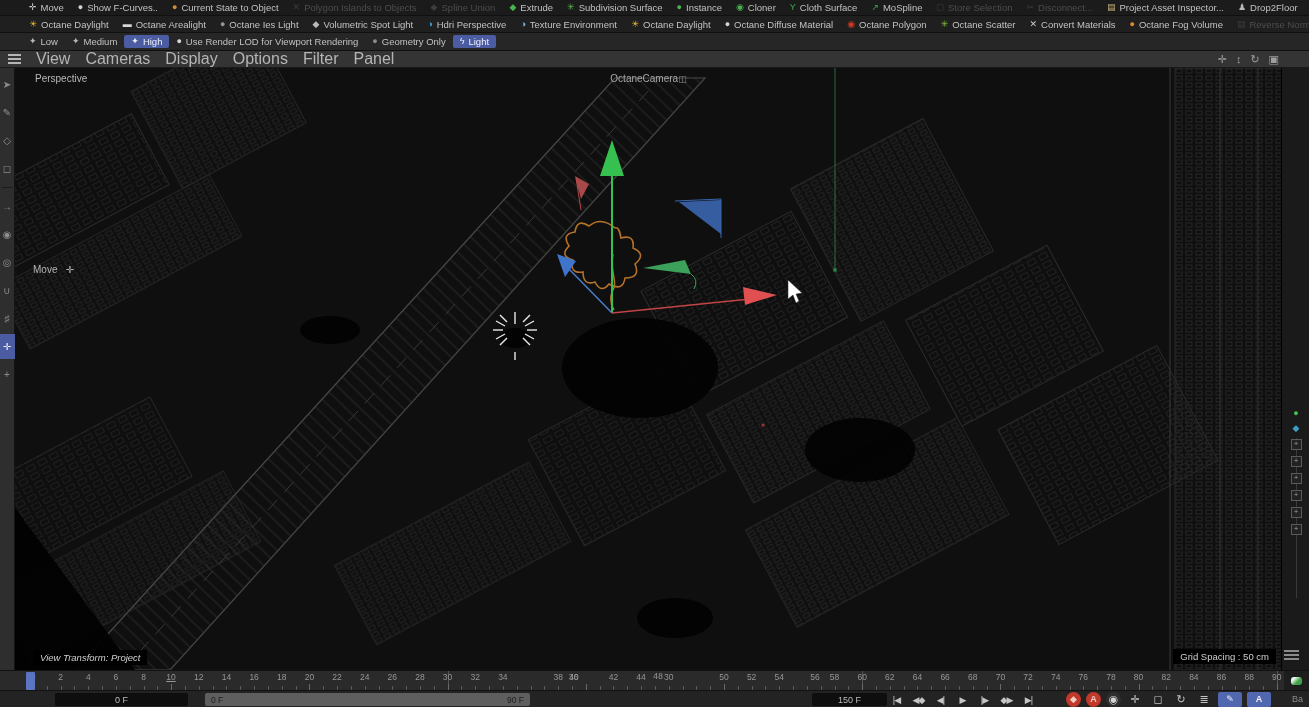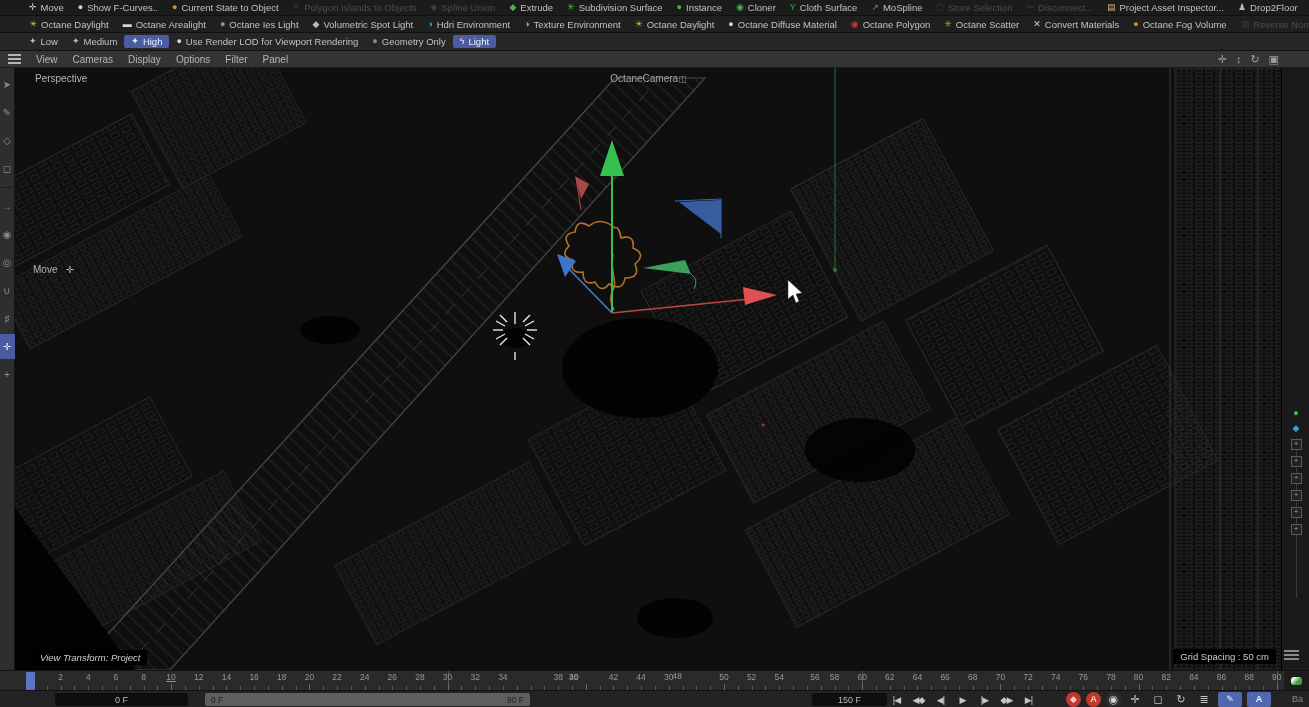--- a/index.html
+++ b/index.html
@@ -18,21 +18,21 @@
   .tb-item.sel{background:#4c5ca2;color:#eef1fa;}
   .corner-deco{position:absolute;left:2px;top:2px;width:15px;height:46px;}
   .corner-deco i{position:absolute;width:9px;height:9px;background:#424242;transform:rotate(45deg);left:2px;}
   .corner-deco i:nth-child(2){top:20px;background:#4a4a4a;}
   .corner-deco i:nth-child(3){top:38px;background:#3a3a3a;}
 
   
   #vpmenu{position:absolute;top:51px;left:0;right:0;height:17px;background:#343434;display:flex;align-items:center;gap:15px;padding-left:8px;border-bottom:1px solid #1a1a1a;box-sizing:border-box;}
   .burger{display:inline-block;width:13px;}
   .burger i{display:block;height:2px;background:#b5b5b5;margin:2px 0;}
-  .menu-item{font-size:10px;color:#b5b5b5;cursor:default;}
+  .menu-item{font-size:16px;color:#b5b5b5;cursor:default;}
   #vpnav{margin-left:auto;display:flex;gap:9px;padding-right:30px;}
   .nav-ic{font-size:11px;color:#9f9f9f;cursor:default;}
 
   
   #stage{position:absolute;top:68px;left:0;width:1309px;height:602px;background:#0f0f0f;}
   #dock{position:absolute;left:0;top:0;width:15px;height:602px;background:#2e2e2e;border-right:1px solid #141414;display:flex;flex-direction:column;align-items:center;padding-top:4px;box-sizing:border-box;}
   .dock-ic{width:15px;height:25px;line-height:25px;text-align:center;color:#8d8d8d;font-size:10px;margin-bottom:3px;cursor:default;}
   .dock-ic.hl{background:#4c5ca2;color:#e8ecfa;}
   .dock-sep{width:11px;height:1px;background:#1d1d1d;margin:3px 0 6px 0;}
   #canvas-wrap{position:absolute;left:15px;top:0;width:1267px;height:602px;overflow:hidden;}
@@ -164,21 +164,21 @@
       <div class="tb-item">
         <span class="ic" style="color: rgb(143, 150, 158);">●</span>
         <span class="lb">Octane Ies Light</span>
       </div>
       <div class="tb-item">
         <span class="ic" style="color: rgb(185, 185, 185);">◆</span>
         <span class="lb">Volumetric Spot Light</span>
       </div>
       <div class="tb-item">
         <span class="ic" style="color: rgb(63, 159, 216);">◑</span>
-        <span class="lb">Hdri Environment</span>
+        <span class="lb">Hdri Perspective</span>
       </div>
       <div class="tb-item">
         <span class="ic" style="color: rgb(127, 179, 216);">◑</span>
         <span class="lb">Texture Environment</span>
       </div>
       <div class="tb-item">
         <span class="ic" style="color: rgb(224, 178, 46);">☀</span>
         <span class="lb">Octane Daylight</span>
       </div>
       <div class="tb-item">
@@ -436,21 +436,21 @@
       <span class="rlabel" style="left: 419.96px;">28</span>
       <span class="rlabel" style="left: 447.6px;">30</span>
       <span class="rlabel" style="left: 475.24px;">32</span>
       <span class="rlabel" style="left: 502.88px;">34</span>
       <span class="rlabel" style="left: 530.52px; margin-left: 43px;">36</span>
       <span class="rlabel" style="left: 558.16px;">38</span>
       <span class="rlabel" style="left: 574px;">40</span>
       <span class="rlabel" style="left: 613.44px;">42</span>
       <span class="rlabel" style="left: 641.08px;">44</span>
       <span class="rlabel" style="left: 668.72px;">30</span>
-      <span class="rlabel" style="left: 677px; font-family: Liberation Mono, monospace;">48</span>
+      <span class="rlabel" style="left: 658px; font-family: Liberation Mono, monospace;">48</span>
       <span class="rlabel" style="left: 724px;">50</span>
       <span class="rlabel" style="left: 751.64px;">52</span>
       <span class="rlabel" style="left: 779.28px;">54</span>
       <span class="rlabel" style="left: 806.92px; margin-left: 8px;">56</span>
       <span class="rlabel" style="left: 834.56px;">58</span>
       <span class="rlabel" style="left: 862.2px;">60</span>
       <span class="rlabel" style="left: 889.84px;">62</span>
       <span class="rlabel" style="left: 917.48px;">64</span>
       <span class="rlabel" style="left: 945.12px;">66</span>
       <span class="rlabel" style="left: 972.76px;">68</span>

